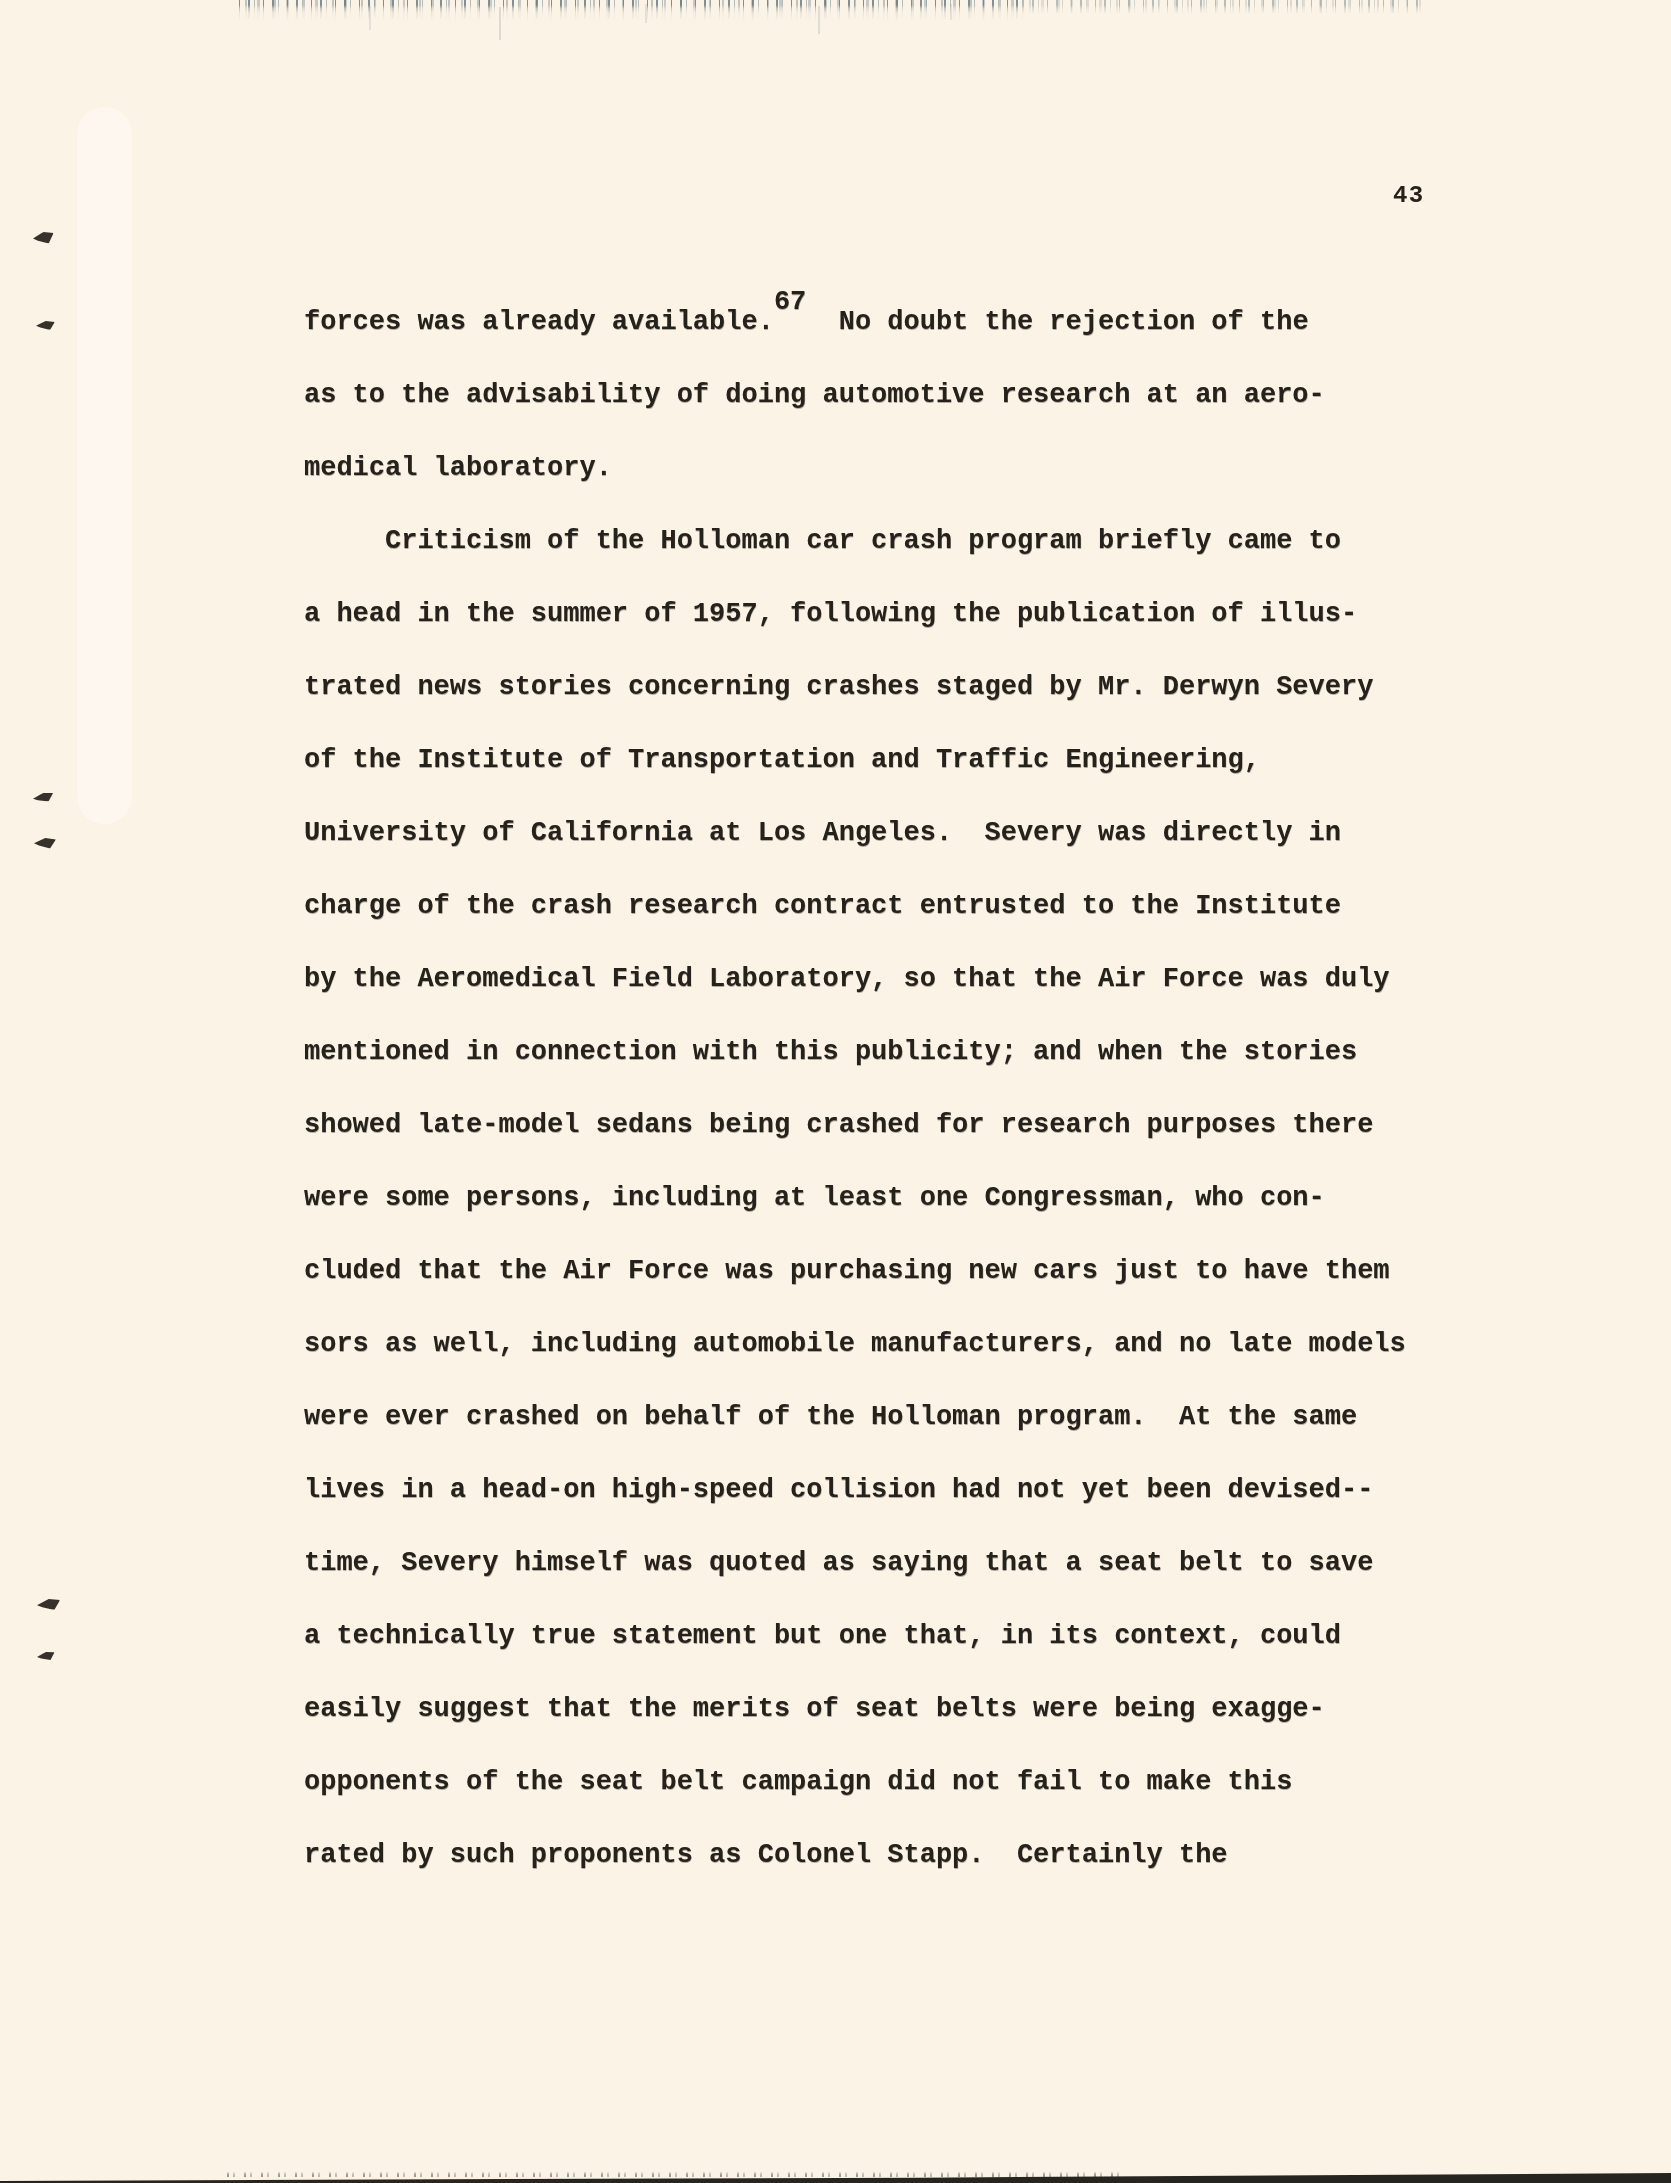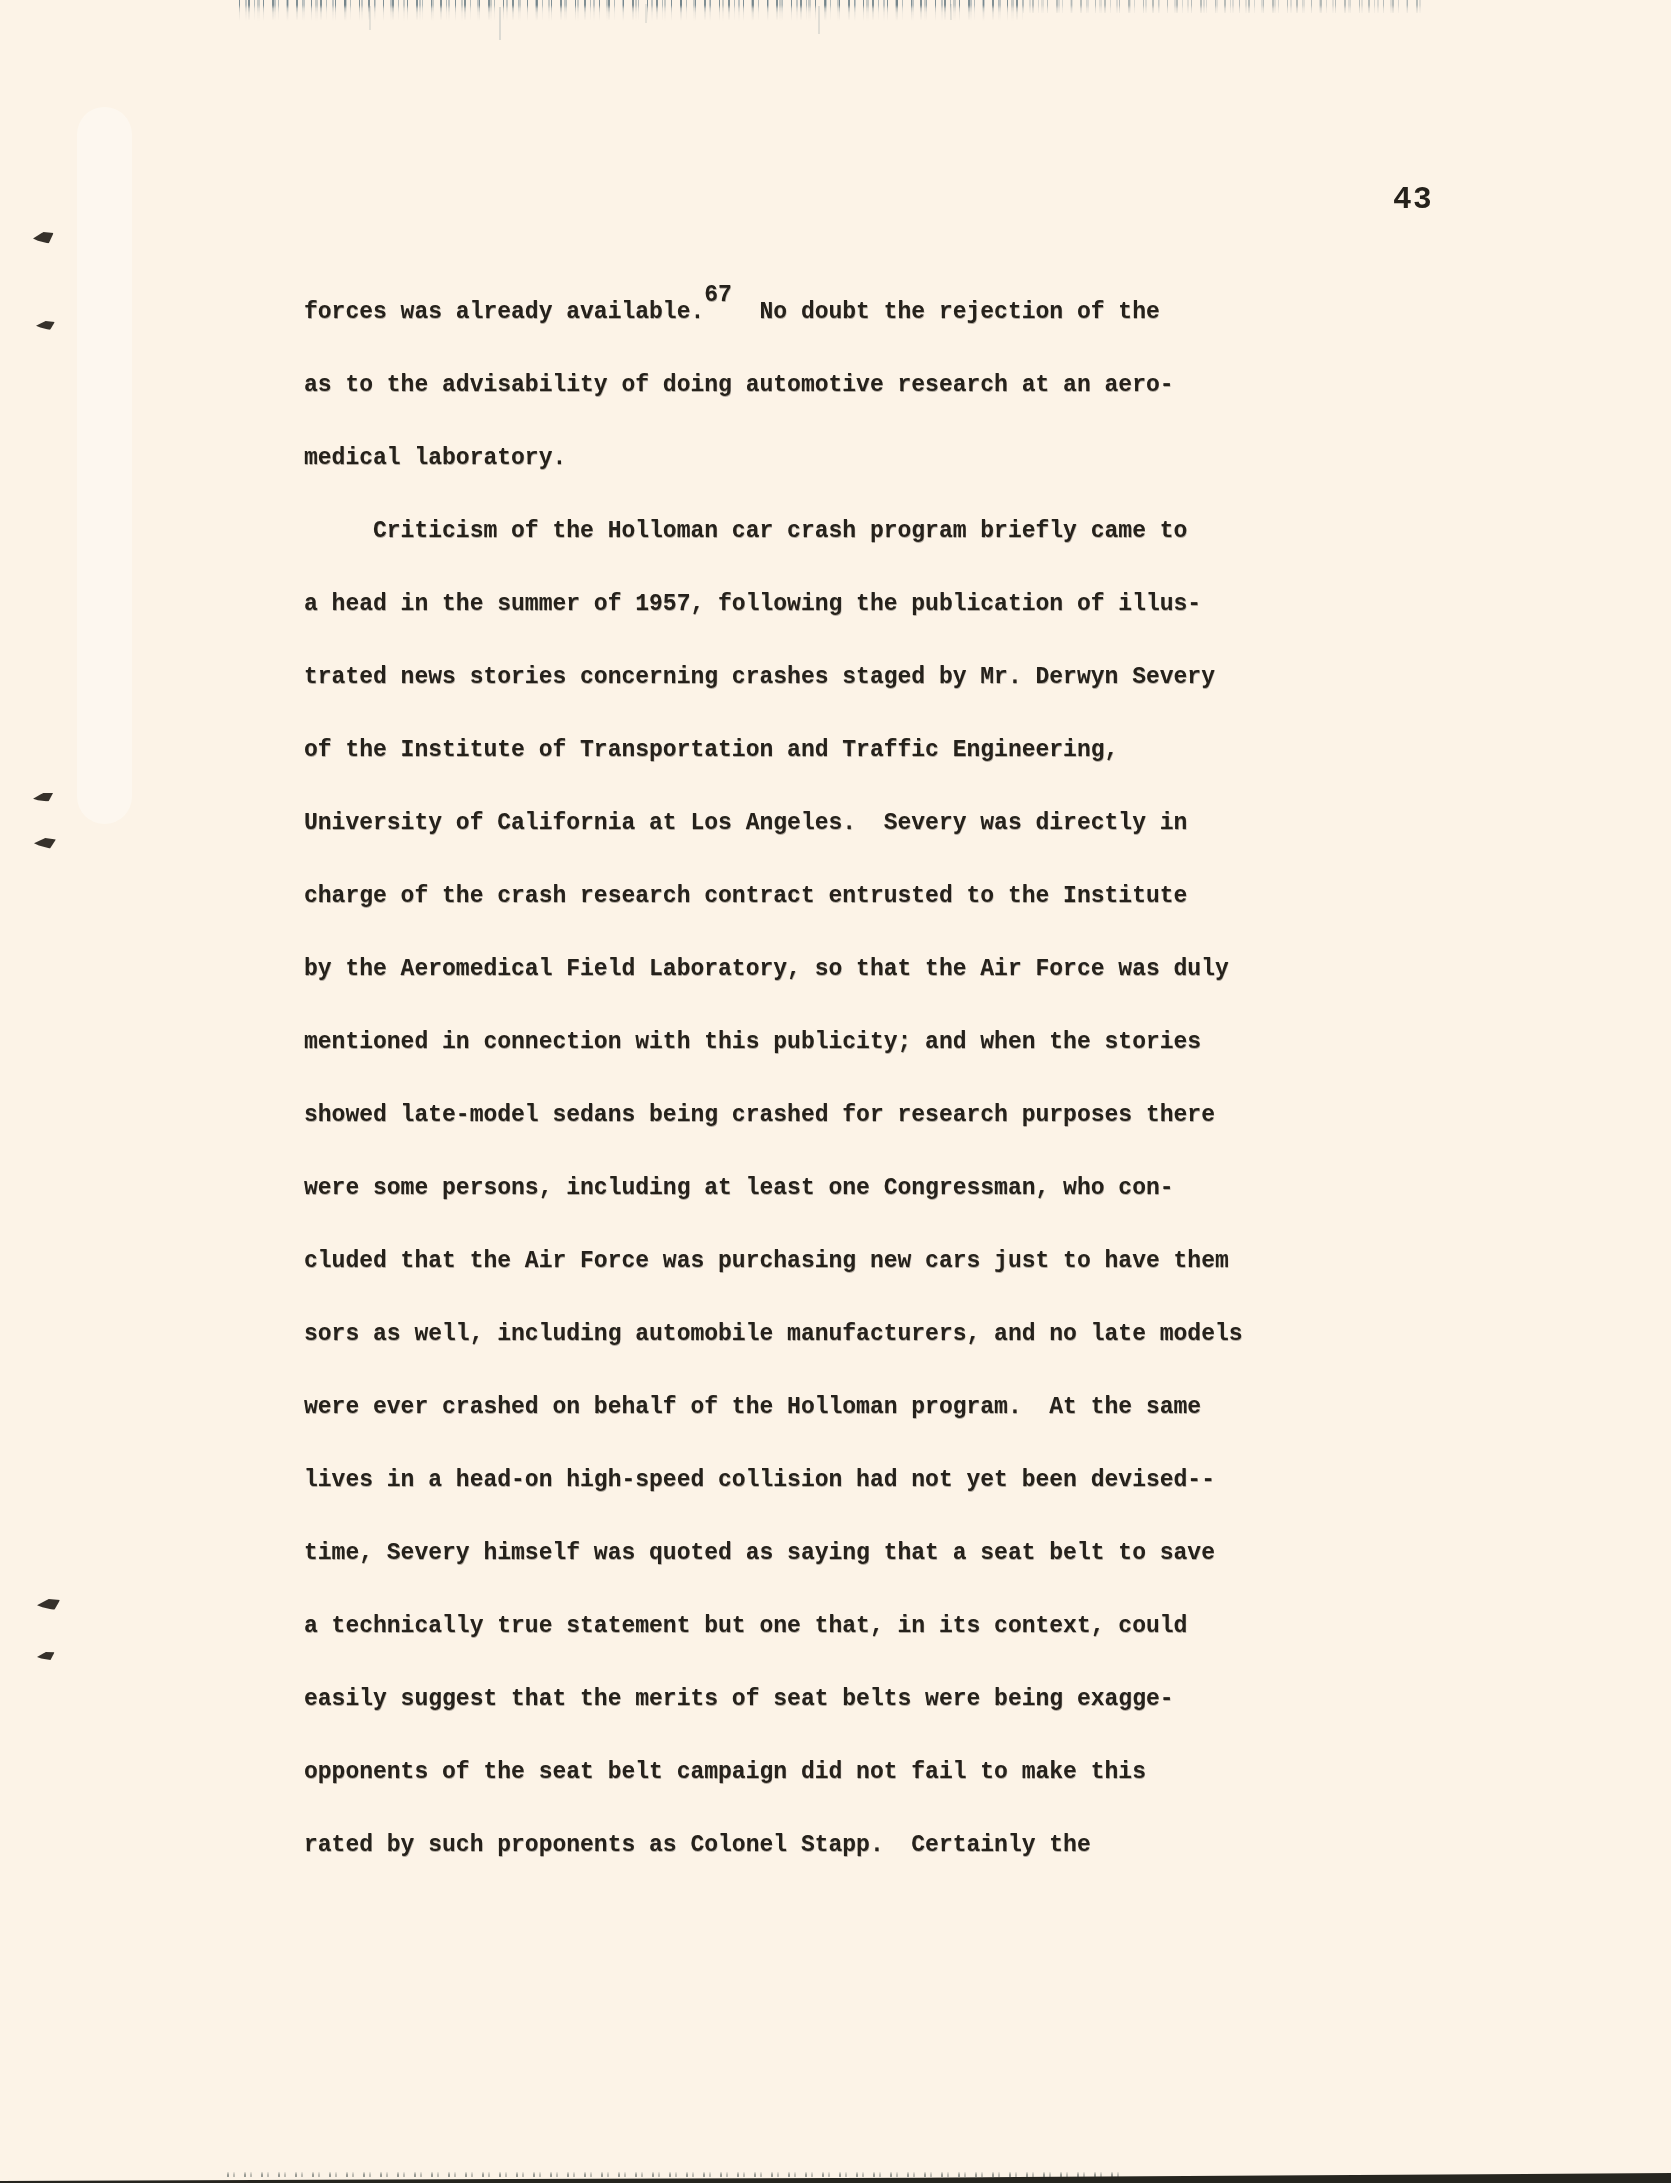--- a/index.html
+++ b/index.html
@@ -63,29 +63,29 @@
   
   .mark {
     position: absolute;
     background: var(--ink);
     clip-path: polygon(0 45%, 52% 0, 100% 18%, 72% 100%, 22% 68%);
     opacity: .92;
   }
   .page-number {
     position: absolute;
     left: 1393px; top: 182px;
-    font-size: 31px; font-weight: 700;
+    font-size: 24px; font-weight: 700;
     color: var(--ink);
     letter-spacing: 1.4px;
   }
   .text-block {
     position: absolute;
-    left: 304px; top: 276px;
+    left: 304px; top: 286px;
     width: 1271px;
-    font-size: 23px;
+    font-size: 27px;
     line-height: 73px;
     font-weight: 700;
     color: var(--ink);
     text-shadow: 0.4px 0.6px 0.4px rgba(40,35,28,.35);
   }
   .line { white-space: pre; height: 73px; }
   .sup { position: relative; top: -0.74em; }
 </style>
 </head>
 <body>

